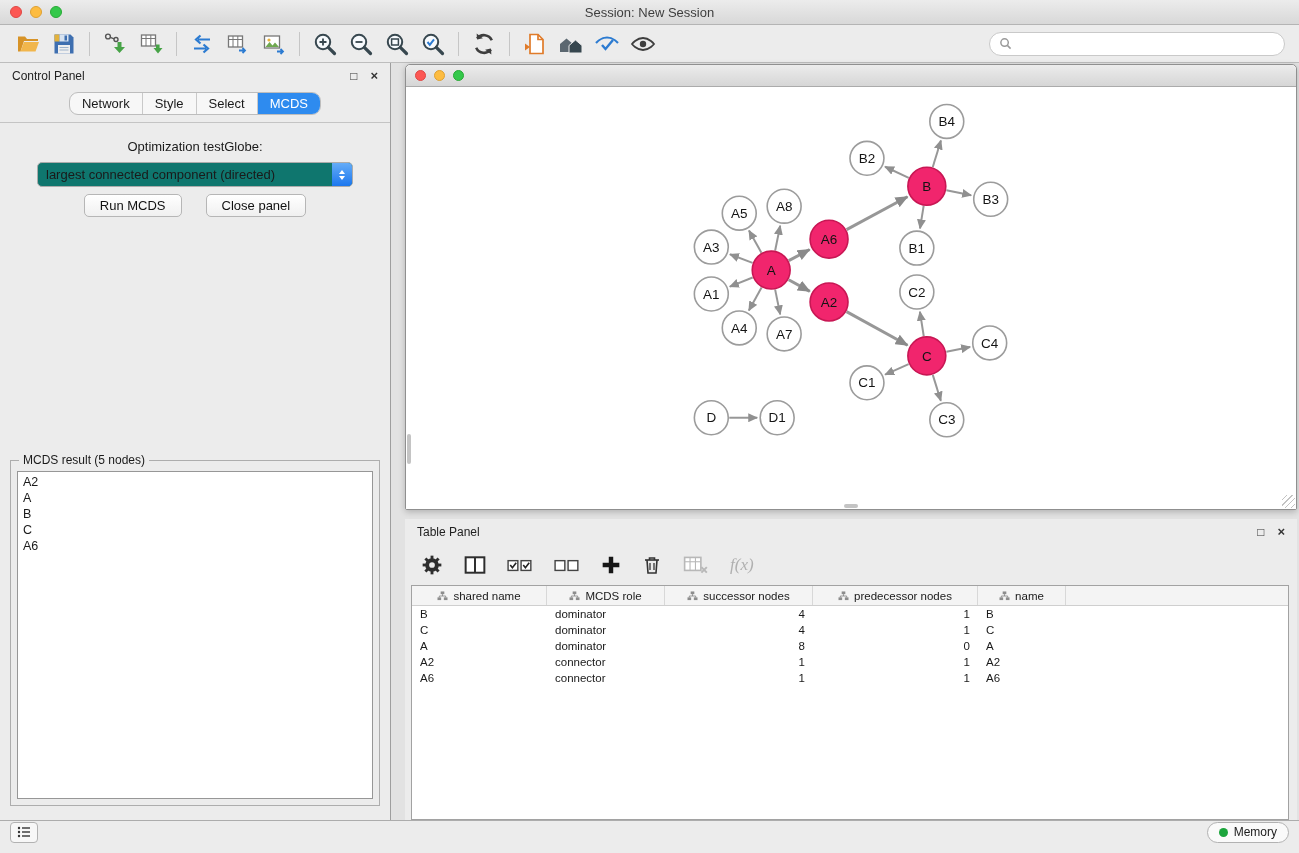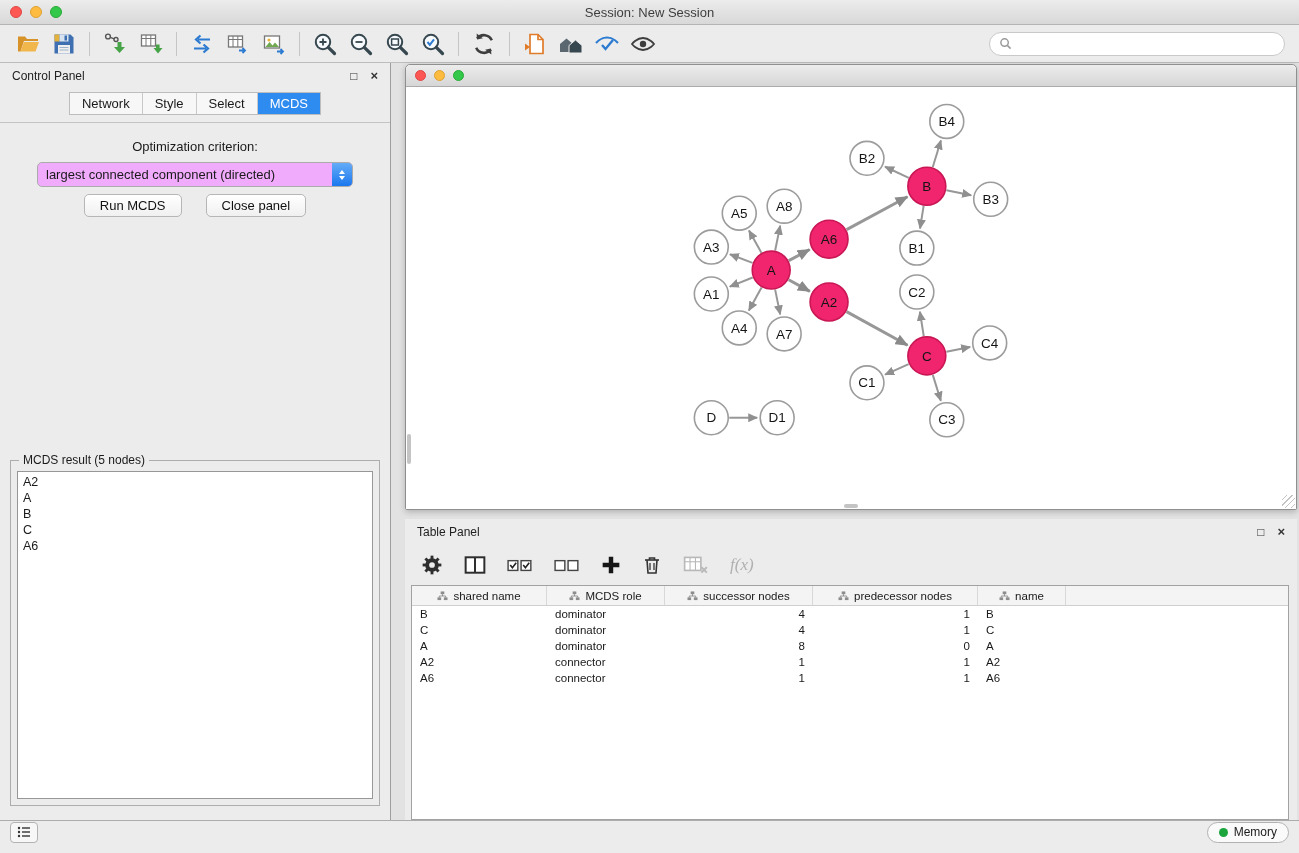--- a/index.html
+++ b/index.html
@@ -31,27 +31,27 @@
   .main{height:757px;flex:none;display:flex}
 
   
   .cpanel{width:391px;flex:none;background:#ECECEC;border-right:1px solid #9E9E9E;
     display:flex;flex-direction:column}
   .phead{height:26px;flex:none;display:flex;align-items:center;padding:0 12px;font-size:12px;color:#222}
   .phead .sp{flex:1}
   .wicon{font-size:12px;color:#333;margin-left:13px;line-height:12px}
   .wicon.x{font-weight:bold;font-size:13px}
   .seg{display:flex;justify-content:center;padding-top:3px}
-  .seg-inner{display:flex;border:1px solid #BDBDBD;border-radius:0;overflow:hidden;background:#F7F7F7}
+  .seg-inner{display:flex;border:1px solid #BDBDBD;border-radius:9px;overflow:hidden;background:#F7F7F7}
   .seg-tab{padding:3px 12px;font-size:13px;border-right:1px solid #C9C9C9;cursor:default}
   .seg-tab:last-child{border-right:none}
   .seg-tab.active{background:#2E8BEF;color:#fff}
   .cp-rule{height:1px;background:#C4C4C4;margin-top:7px}
   .opt-label{text-align:center;font-size:13px;margin-top:16px}
-  .combo{margin:8px auto 0;width:316px;height:25px;background:#f0abfc;border:1px solid #ABABAB;
+  .combo{margin:8px auto 0;width:316px;height:25px;background:#0f766e;border:1px solid #ABABAB;
     border-radius:5px;display:flex;align-items:center;overflow:hidden}
   .combo .val{flex:1;font-size:13px;padding:0 8px;white-space:nowrap;overflow:hidden}
   .combo .step{width:20px;height:100%;flex:none;background:linear-gradient(#64ACF8,#1C77EE);
     display:flex;flex-direction:column;align-items:center;justify-content:center;gap:2px}
   .tri{width:0;height:0;border-left:3.5px solid transparent;border-right:3.5px solid transparent}
   .tri.up{border-bottom:4.5px solid #fff}
   .tri.down{border-top:4.5px solid #fff}
   .btnrow{display:flex;justify-content:center;gap:24px;margin-top:7px}
   .mbtn{font-size:13px;padding:3px 15px;background:linear-gradient(#FFFFFF,#F0F0F0);
     border:1px solid #B6B6B6;border-radius:5px;color:#111;cursor:default}
@@ -267,21 +267,21 @@
       </div>
       <div class="seg">
         <div class="seg-inner">
             <div class="seg-tab">Network</div>
             <div class="seg-tab">Style</div>
             <div class="seg-tab">Select</div>
             <div class="seg-tab active">MCDS</div>
           </div>
       </div>
       <div class="cp-rule"></div>
-      <div class="opt-label">Optimization criterion:</div>
+      <div class="opt-label">Optimization testGlobe:</div>
       <div class="combo">
         <span class="val">largest connected component (directed)</span>
         <span class="step">
             <span class="tri up"></span>
             <span class="tri down"></span>
           </span>
       </div>
       <div class="btnrow">
         <button class="mbtn">Run MCDS</button>
         <button class="mbtn">Close panel</button>

